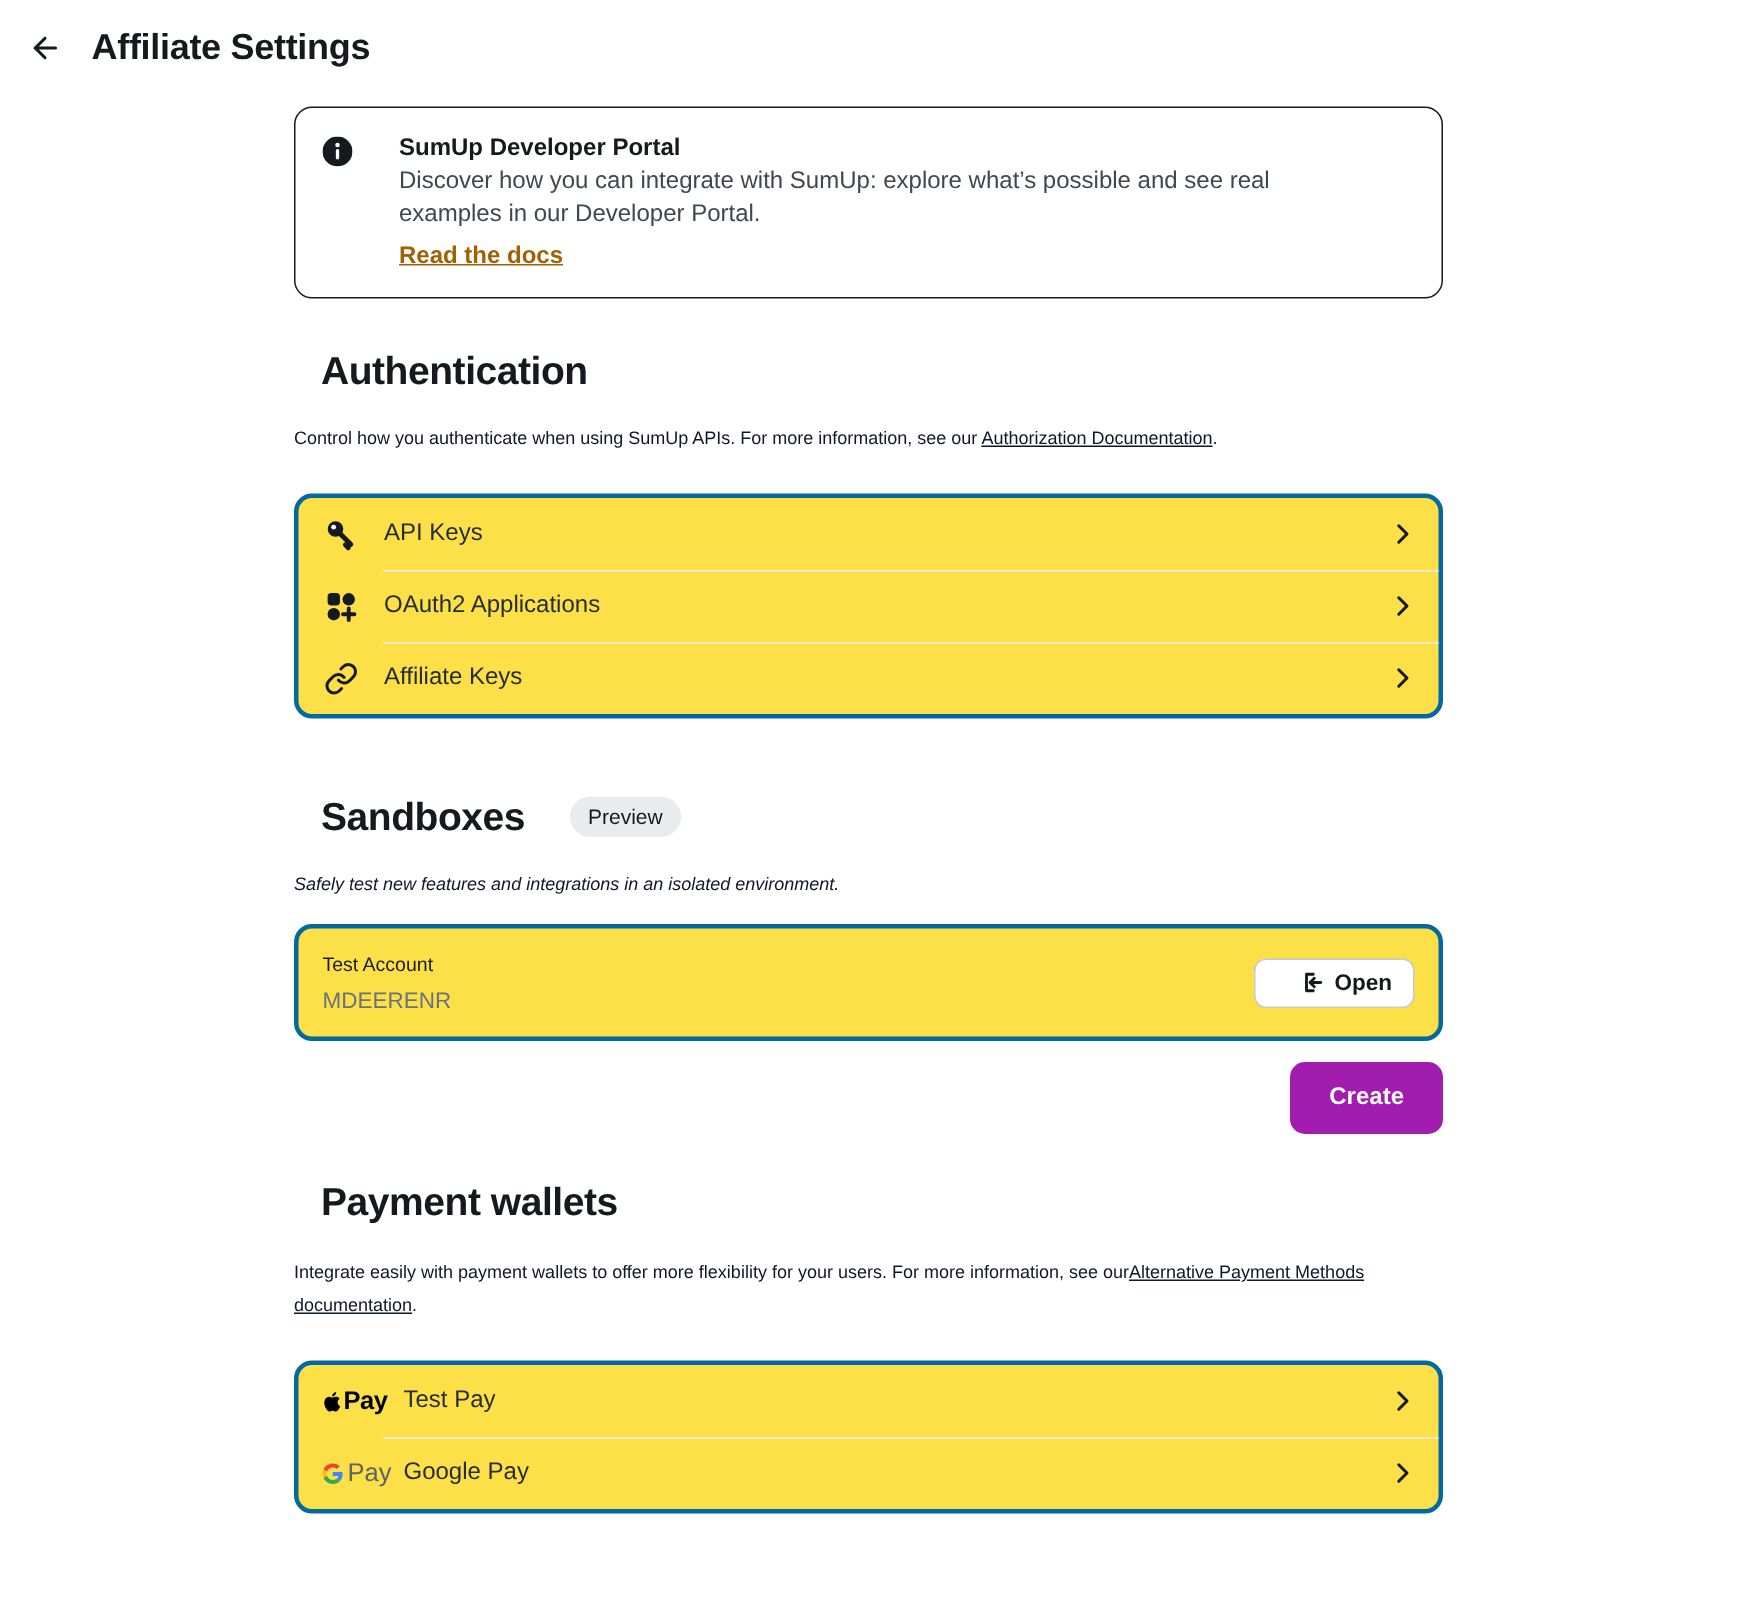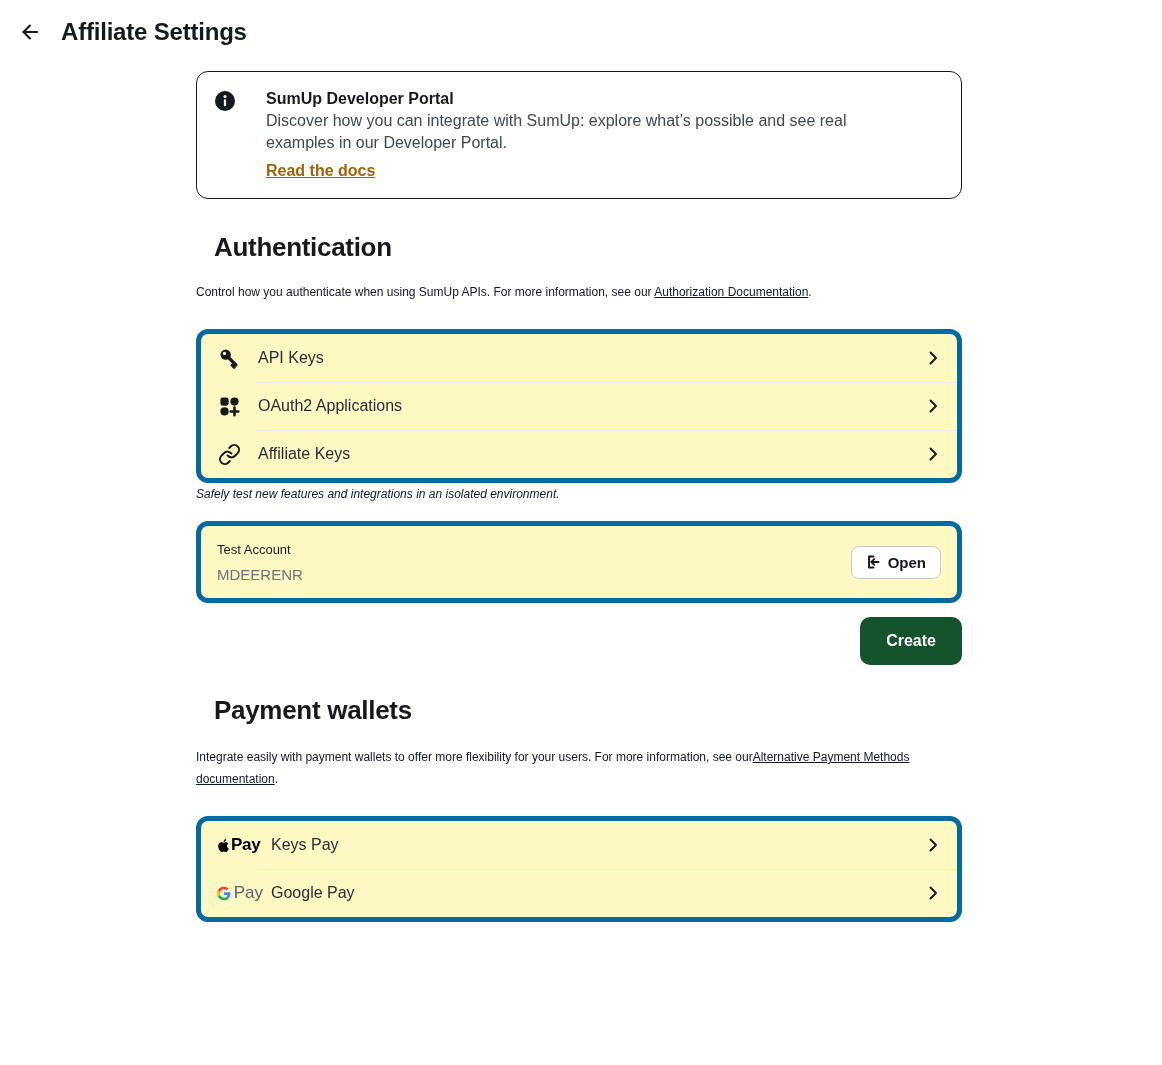--- a/index.html
+++ b/index.html
@@ -31,41 +31,41 @@
   
   .h-row { display: flex; align-items: center; gap: 12px; margin-top: 32px; }
   h2 { font-size: 26px; font-weight: 700; color: #16191d; margin: 18px; letter-spacing: -0.3px; }
   .mt-auth { margin-top: 33px; }
   .mt-pay  { margin-top: 30px; }
   .desc { margin: 18px 0 0; font-size: 12px; line-height: 22px; color: #0f172a; }
   .desc-tight { margin-top: 0; font-style: italic; }
   .badge { background: #e9ebee; border-radius: 999px; padding: 5px 12px 6px; font-size: 14px; color: #16191d; line-height: 16px; }
 
   
-  .card { border: 5px solid #0369a1; border-radius: 12px; background: #fef9c3; }
+  .card { border: 3px solid #0369a1; border-radius: 12px; background: #fde047; }
   .list-card { margin-top: 26px; }
   .row { display: flex; align-items: center; height: 48px; padding: 0 16px; position: relative; cursor: pointer; }
   .row + .row::before { content: ""; position: absolute; top: -0.5px; left: 56px; right: 0; height: 1px; background: #e9ebed; }
   .row-icon { width: 24px; height: 24px; margin-right: 17px; color: #16191d; display: flex; align-items: center; justify-content: center; }
   .row-label { flex: 1; font-size: 16px; color: #272d36; }
   .chev { color: #16191d; display: flex; }
 
   
   .wallet-logo { width: 46px; margin-right: 8px; display: flex; align-items: center; }
   .applepay-text { font-size: 17px; font-weight: 600; color: #000; letter-spacing: -0.3px; margin-left: 1px; }
   .gpay-text { font-size: 17px; font-weight: 500; color: #5f6368; margin-left: 3px; }
 
   
   .account-card { margin-top: 16px; display: flex; align-items: center; justify-content: space-between; padding: 13px 16px; }
   .acct-name { font-size: 13px; color: #1a1d23; line-height: 22px; }
   .acct-id { font-size: 15px; color: #6a737b; line-height: 20px; margin-top: 4px; }
-  .open-btn { display: inline-flex; align-items: center; gap: 8px; background: #fff; border: 1px solid #c6cacd; border-radius: 8px; padding: 7px 14px 7px 12px; font-family: inherit; font-size: 15px; font-weight: 700; color: #16191d; cursor: pointer; text-align: center; }
+  .open-btn { display: inline-flex; align-items: center; gap: 8px; background: #fff; border: 1px solid #c6cacd; border-radius: 8px; padding: 7px 14px 7px 29px; font-family: inherit; font-size: 15px; font-weight: 700; color: #16191d; cursor: pointer; text-align: center; }
 
   .create-row { display: flex; justify-content: flex-end; margin-top: 14px; }
-  .create-btn { background: #14532d; color: #ffffff; border: none; border-radius: 10px; height: 48px; padding: 0 26px; font-family: inherit; font-size: 16px; font-weight: 700; cursor: pointer; }
+  .create-btn { background: #a21caf; color: #ffffff; border: none; border-radius: 10px; height: 48px; padding: 0 26px; font-family: inherit; font-size: 16px; font-weight: 700; cursor: pointer; }
 </style>
 </head>
 <body>
 
 <header class="page-header">
   <button class="back-btn">
     <span style="display:flex;">
       <svg width="24" height="24" viewBox="0 0 24 24" fill="none" stroke="currentColor" stroke-width="2.1" stroke-linecap="round" stroke-linejoin="round">
           <path d="M19 12H5.5"></path>
           <path d="M12 18.5 5.5 12 12 5.5"></path>
@@ -137,20 +137,24 @@
       </span>
       <span class="row-label">Affiliate Keys</span>
       <span class="chev">
         <svg width="16" height="16" viewBox="0 0 16 16" fill="none" stroke="currentColor" stroke-width="2" stroke-linecap="round" stroke-linejoin="round">
             <path d="M5.5 2.5 11 8l-5.5 5.5"></path>
           </svg>
       </span>
     </div>
   </div>
 
+  <div class="h-row">
+    <h2>Sandboxes</h2>
+    <span class="badge">Preview</span>
+  </div>
   <p class="desc desc-tight">Safely test new features and integrations in an isolated environment.</p>
 
   <div class="card account-card">
     <div>
       <div class="acct-name">Test Account</div>
       <div class="acct-id">MDEERENR</div>
     </div>
     <button class="open-btn">
       <span style="display:flex;">
         <svg width="16" height="16" viewBox="0 0 16 16" fill="none" stroke="currentColor" stroke-width="1.9" stroke-linecap="round" stroke-linejoin="round">
@@ -171,21 +175,21 @@
   <p class="desc" style="margin-top:20px"><span>Integrate easily with payment wallets to offer more flexibility for your users. For more information, see our</span><a>Alternative Payment Methods documentation</a><span>.</span></p>
 
   <div class="card list-card">
     <div class="row">
       <span class="wallet-logo">
         <svg width="13" height="15" viewBox="0 0 24 24" fill="#000">
             <path d="M12.152 6.896c-.948 0-2.415-1.078-3.96-1.04-2.04.027-3.91 1.183-4.961 3.014-2.117 3.675-.546 9.103 1.519 12.09 1.013 1.454 2.208 3.09 3.792 3.03 1.52-.065 2.09-.987 3.935-.987 1.831 0 2.35.987 3.96.948 1.637-.026 2.676-1.48 3.676-2.948 1.156-1.688 1.636-3.325 1.662-3.415-.039-.013-3.182-1.221-3.22-4.857-.026-3.04 2.48-4.494 2.597-4.559-1.429-2.09-3.623-2.324-4.39-2.376-2-.156-3.675 1.09-4.61 1.09zM15.53 3.83c.843-1.012 1.4-2.427 1.245-3.83-1.207.052-2.662.805-3.532 1.818-.78.896-1.454 2.338-1.273 3.714 1.338.104 2.715-.688 3.56-1.702"></path>
           </svg>
         <span class="applepay-text">Pay</span>
       </span>
-      <span class="row-label">Keys Pay</span>
+      <span class="row-label">Test Pay</span>
       <span class="chev">
         <svg width="16" height="16" viewBox="0 0 16 16" fill="none" stroke="currentColor" stroke-width="2" stroke-linecap="round" stroke-linejoin="round">
             <path d="M5.5 2.5 11 8l-5.5 5.5"></path>
           </svg>
       </span>
     </div>
     <div class="row">
       <span class="wallet-logo">
         <svg width="17" height="17" viewBox="0 0 48 48">
           <path fill="#EA4335" d="M24 9.5c3.54 0 6.71 1.22 9.21 3.6l6.85-6.85C35.9 2.38 30.47 0 24 0 14.62 0 6.51 5.38 2.56 13.22l7.98 6.19C12.43 13.72 17.74 9.5 24 9.5z"></path>

